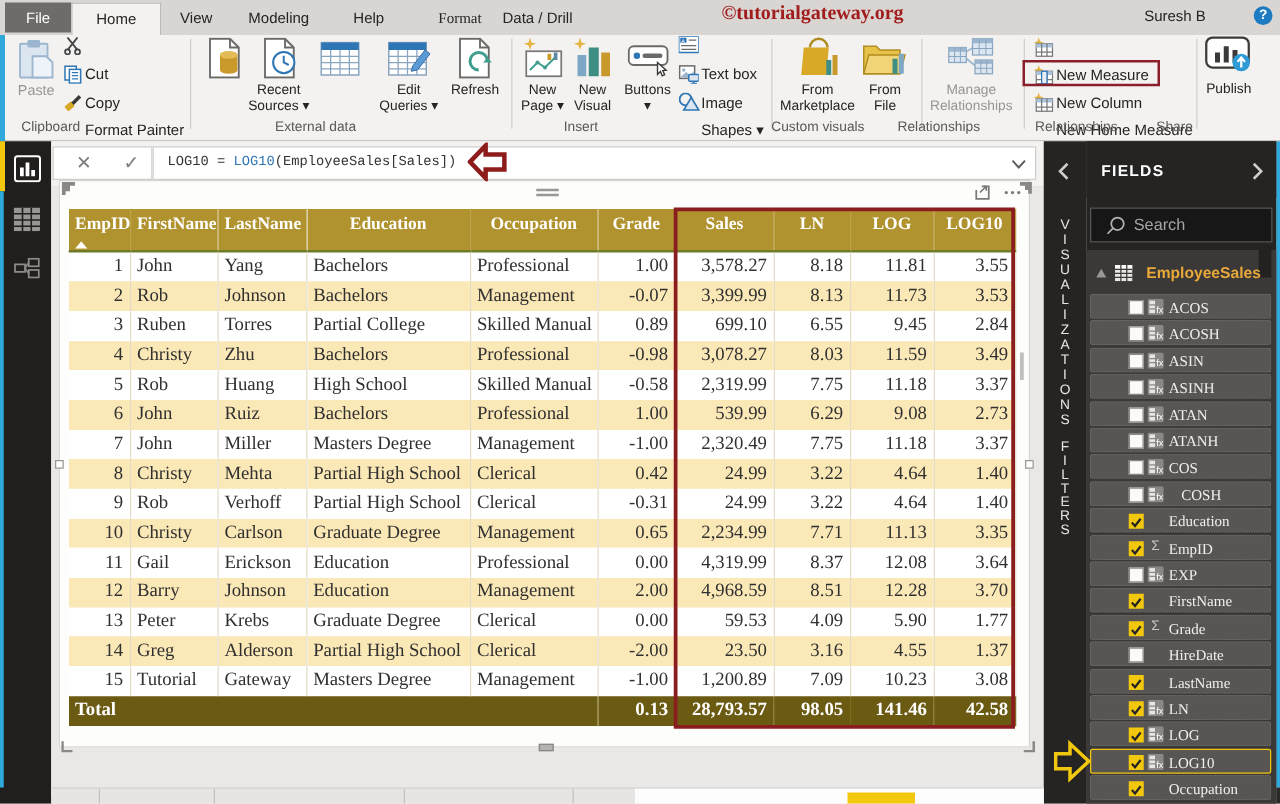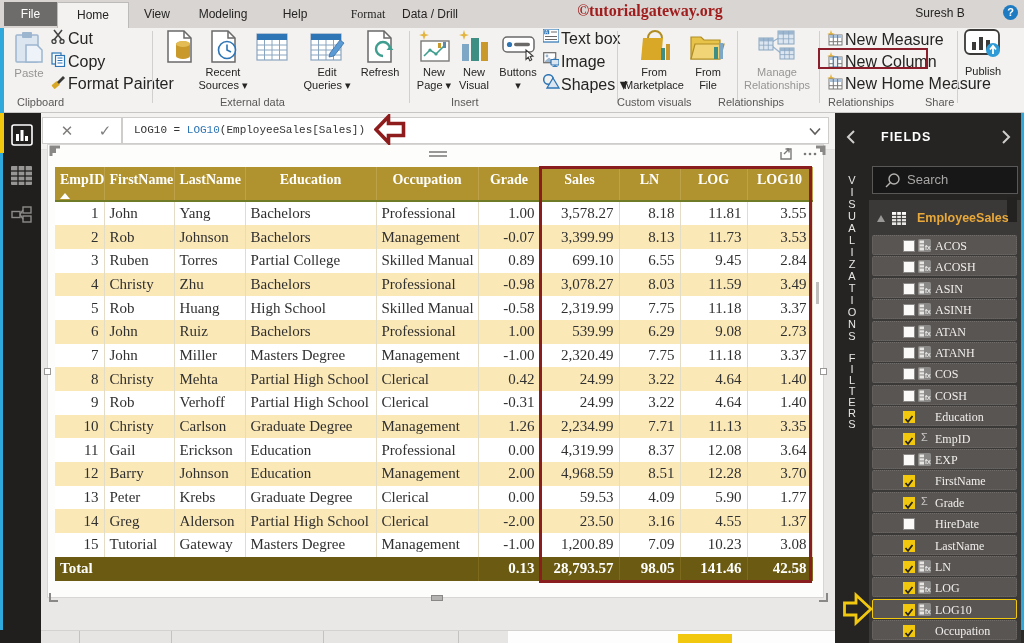--- a/index.html
+++ b/index.html
@@ -16,21 +16,21 @@
 .tab{top:2px;height:24px;color:#252423;font-size:12px;line-height:24px;text-align:center;}
 #tglogo{left:500px;top:0px;width:300px;height:26px;color:#a11d1d;
  font-family:"Liberation Serif",serif;font-weight:bold;font-size:16px;line-height:22px;text-align:center;}
 #user{left:900px;top:0;width:80px;height:26px;color:#252423;font-size:12px;line-height:26px;text-align:center;}
 #helpc{left:1003px;top:5px;width:15px;height:15px;border-radius:50%;background:#1e7bc1;color:#fff;
  font-size:11px;font-weight:bold;text-align:center;line-height:15px;}
 
 #ribbon{left:0;top:28px;width:1024px;height:85px;background:#f3f2f1;border-bottom:1px solid #c8c6c4;box-sizing:border-box;}
 .gsep{top:3px;width:1px;height:76px;background:#d2d0ce;}
 .glabel{top:68px;height:14px;font-size:11px;color:#5a5856;text-align:left;}
-.blabel{font-size:16px;color:#252423;white-space:nowrap;}
+.blabel{font-size:12px;color:#252423;white-space:nowrap;margin-top:22px;}
 .blabel2{font-size:11px;color:#252423;text-align:center;line-height:13px;white-space:nowrap;}
 
 #sidebar{left:0;top:113px;width:41px;height:530px;background:#201f1e;}
 #bluestripL1{left:0;top:28px;width:4px;height:85px;background:#2fa9dc;}
 #yellowstrip{left:0;top:113px;width:4px;height:40px;background:#f2c80f;}
 #bluestripL2{left:0;top:153px;width:3px;height:477px;background:#2fa9dc;}
 #bluestripR{left:1021px;top:113px;width:3px;height:517px;background:#2fa9dc;}
 
 #fbararea{left:41px;top:113px;width:794px;height:37px;background:#f3f2f1;border-bottom:1px solid #e3e1df;box-sizing:border-box;}
 #fbtns{left:42px;top:117px;width:80px;height:27px;background:#fff;border:1px solid #cfcdcb;box-sizing:border-box;}
@@ -434,21 +434,21 @@
         <td class="num">3.22</td>
         <td class="num">4.64</td>
         <td class="num">1.40</td>
       </tr>
 <tr class="even">
         <td class="num">10</td>
         <td>Christy</td>
         <td>Carlson</td>
         <td>Graduate Degree</td>
         <td>Management</td>
-        <td class="num">1.26</td>
+        <td class="num">0.65</td>
         <td class="num">2,234.99</td>
         <td class="num">7.71</td>
         <td class="num">11.13</td>
         <td class="num">3.35</td>
       </tr>
 <tr class="odd">
         <td class="num">11</td>
         <td>Gail</td>
         <td>Erickson</td>
         <td>Education</td>
@@ -635,21 +635,21 @@
     </div>
 <div class="frow abs" style="top:385px;">
       <div class="cb off" style="left:30px;top:4px;"></div>
       <svg class="abs" style="left:45px;top:3px;" width="13" height="13" viewBox="0 0 13 13">
         <rect x="0" y="0" width="13" height="13" rx="1.5" fill="#8a8886"></rect>
         <rect x="1.5" y="1.5" width="4.5" height="10" fill="#e8e6e3"></rect>
         <line x1="1.5" y1="4.8" x2="6" y2="4.8" stroke="#8a8886" stroke-width="1"></line>
         <line x1="1.5" y1="8" x2="6" y2="8" stroke="#8a8886" stroke-width="1"></line>
         <text x="7" y="11" font-size="7.5" fill="#fff" font-family="Liberation Sans">fx</text>
       </svg>
-      <div class="abs fname" style="left:62px;top:3px;">COSH</div>
+      <div class="abs fname" style="left:72px;top:3px;">COSH</div>
     </div>
 <div class="frow abs" style="top:406px;">
       <div class="cb on" style="left:30px;top:4px;"><svg width="12" height="12" viewBox="0 0 12 12">
           <polyline points="2.5,6 5,8.8 9.5,3" fill="none" stroke="#252423" stroke-width="1.8"></polyline>
         </svg></div>
       <div class="abs fname" style="left:62px;top:3px;">Education</div>
     </div>
 <div class="frow abs" style="top:428px;">
       <div class="cb on" style="left:30px;top:4px;"><svg width="12" height="12" viewBox="0 0 12 12">
           <polyline points="2.5,6 5,8.8 9.5,3" fill="none" stroke="#252423" stroke-width="1.8"></polyline>

